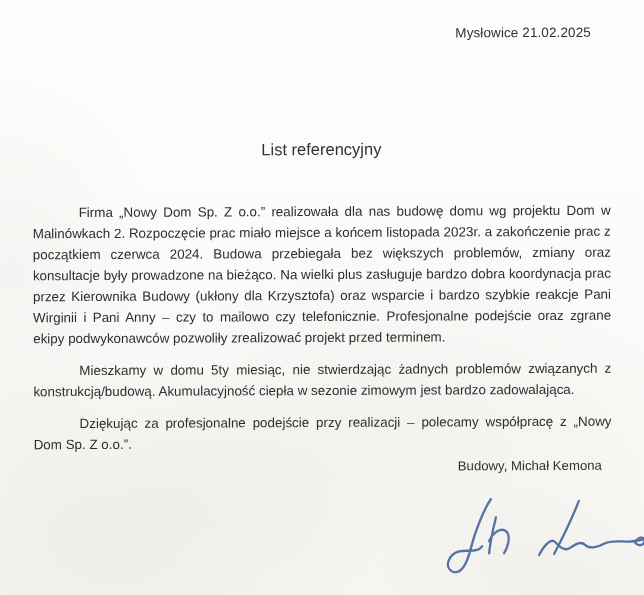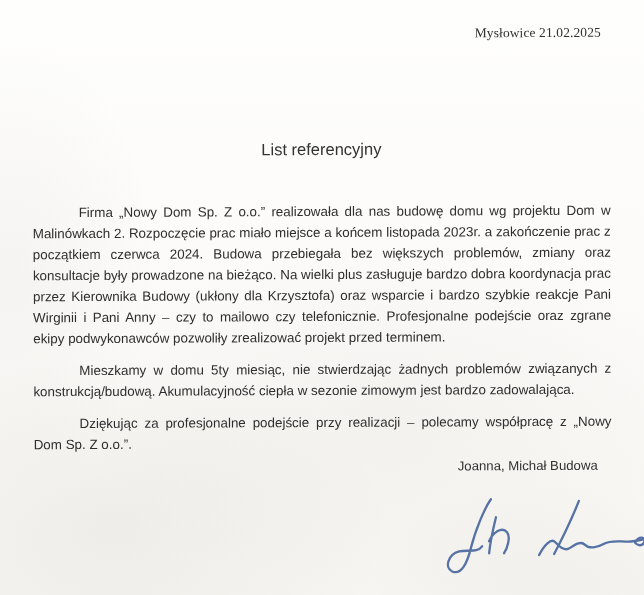--- a/index.html
+++ b/index.html
@@ -14,25 +14,24 @@
       radial-gradient(ellipse 420px 260px at 18% 88%, rgba(115,112,100,0.07), transparent 65%),
       radial-gradient(ellipse 500px 300px at 60% 70%, rgba(120,118,108,0.05), transparent 60%),
       radial-gradient(ellipse 260px 420px at 2% 45%, rgba(115,112,100,0.05), transparent 55%),
       radial-gradient(ellipse 300px 160px at 85% 97%, rgba(115,112,100,0.04), transparent 60%),
       linear-gradient(180deg, #fefefd 0%, #fbfaf8 55%, #f6f5f1 100%);
   }
   .content { position: absolute; inset: 0; transform: rotate(-0.25deg); }
   .date-line {
     position: absolute;
     top: 26px;
-    right: 42px;
+    right: 52px;
     font-size: 13.5px;
     letter-spacing: 0.1px;
     color: #303030;
-    font-family: Liberation Serif, serif;
   }
   .doc-title {
     position: absolute;
     top: 140px;
     left: 0;
     width: 100%;
     text-align: center;
     font-size: 16.5px;
     font-weight: 400;
     color: #333333;
@@ -73,21 +72,21 @@
     <div class="date-line">Mysłowice 21.02.2025</div>
 
     <div class="doc-title">List referencyjny</div>
 
     <div class="body-text">
       <p>Firma „Nowy Dom Sp. Z o.o.” realizowała dla nas budowę domu wg projektu Dom w Malinówkach 2. Rozpoczęcie prac miało miejsce a końcem listopada 2023r. a zakończenie prac z początkiem czerwca 2024. Budowa przebiegała bez większych problemów, zmiany oraz konsultacje były prowadzone na bieżąco. Na wielki plus zasługuje bardzo dobra koordynacja prac przez Kierownika Budowy (ukłony dla Krzysztofa) oraz wsparcie i bardzo szybkie reakcje Pani Wirginii i Pani Anny – czy to mailowo czy telefonicznie. Profesjonalne podejście oraz zgrane ekipy podwykonawców pozwoliły zrealizować projekt przed terminem.</p>
       <p>Mieszkamy w domu 5ty miesiąc, nie stwierdzając żadnych problemów związanych z konstrukcją/budową. Akumulacyjność ciepła w sezonie zimowym jest bardzo zadowalająca.</p>
       <p>Dziękując za profesjonalne podejście przy realizacji – polecamy współpracę z „Nowy Dom Sp. Z o.o.”.</p>
     </div>
 
-    <div class="signoff">Joanna, Michał Budowa</div>
+    <div class="signoff">Budowy, Michał Kemona</div>
 
     <div class="signature-ink">
       <svg width="230" height="100" viewBox="0 0 230 100" fill="none" xmlns="http://www.w3.org/2000/svg">
         <g stroke="#41609b" stroke-width="2.3" stroke-linecap="round" fill="none" opacity="0.88">
 
           <path d="M64,8 C57,18 48,40 44,56 C40,72 34,84 25,80 C17,76 21,63 32,60 C41,58 50,62 55,55"></path>
 
           <path d="M69,26 C66,38 63,52 62,62 M62,50 C66,41 75,35 80,41 C84,46 80,57 77,62"></path>
 
           <path d="M152,10 C146,25 135,48 127,63"></path>

